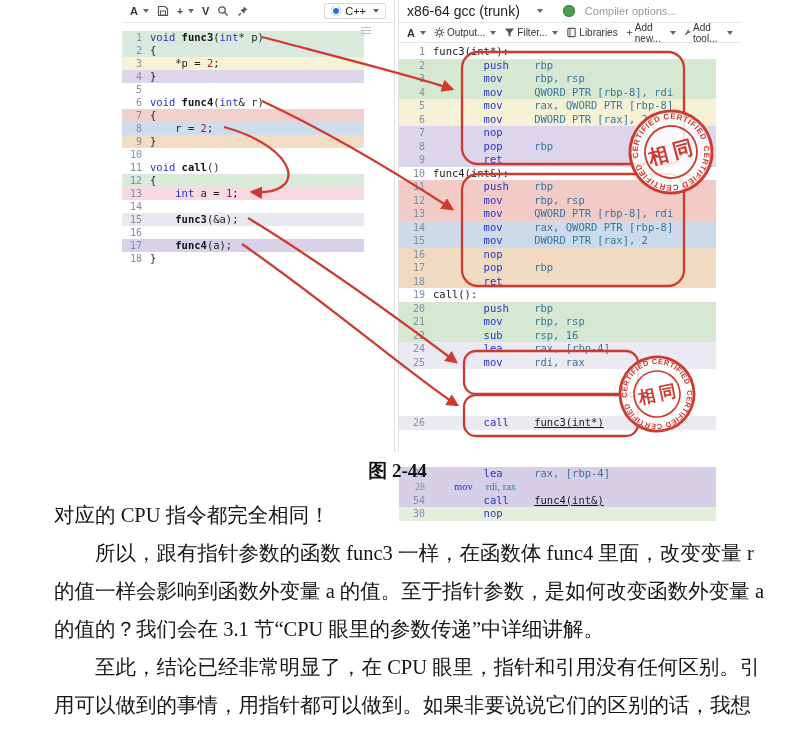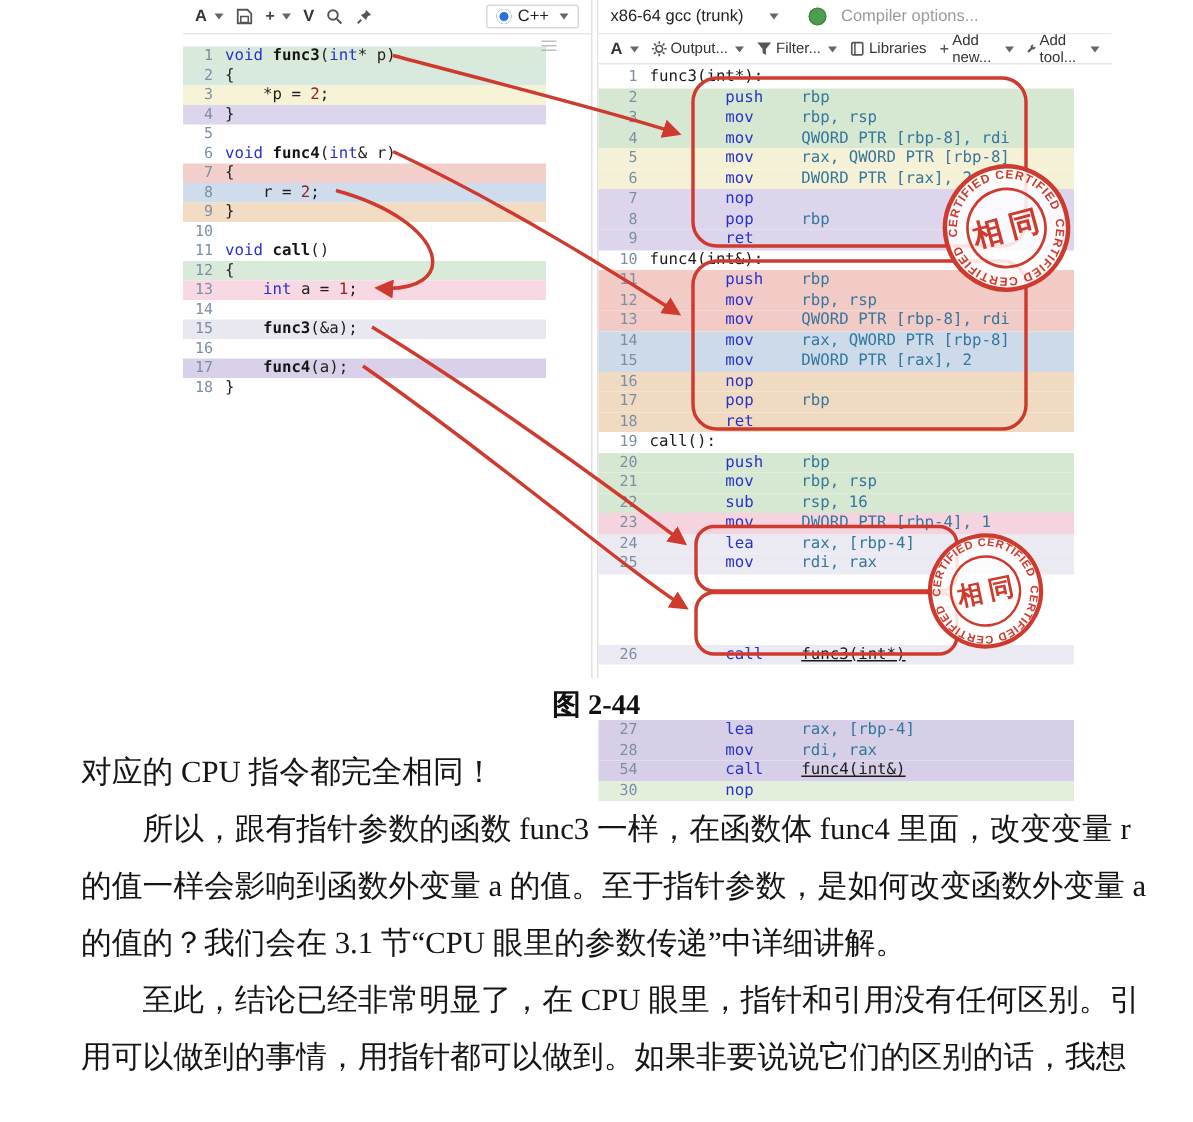--- a/index.html
+++ b/index.html
@@ -13,21 +13,21 @@
       font-size:10.5px;color:#444;padding:0 4px;background:#fff;}
   .tb2{height:19px;font-size:10px;color:#333;}
   .tbtn{display:inline-flex;align-items:center;gap:2px;margin:0 4px;cursor:pointer;}
   .tbA{font-weight:bold;font-size:11px;color:#333;}
   .caret{display:inline-block;width:0;height:0;border-left:3.5px solid transparent;
          border-right:3.5px solid transparent;border-top:4px solid #666;margin-left:3px;}
   .lang-select{margin-left:auto;margin-right:4px;display:inline-flex;align-items:center;gap:4px;
       border:1px solid #d9d9d9;border-radius:2px;padding:1px 6px;background:#fff;font-size:11px;color:#222;}
   .langdot{width:10px;height:10px;border-radius:50%;background:#2a6fdb;display:inline-block;
       box-shadow:inset 0 0 0 2px #fff, inset 0 0 0 3px #2a6fdb;}
-  .compiler-select{display:inline-flex;align-items:center;gap:14px;padding:1px 4px;color:#222;font-size:11px;}
+  .compiler-select{display:inline-flex;align-items:center;gap:14px;padding:1px 4px;color:#222;font-size:14px;}
   .statusdot{width:12px;height:12px;border-radius:50%;background:#4b9e4f;display:inline-block;margin:0 10px 0 16px;
       box-shadow:inset 0 0 0 1px #3f8a43;}
   .opts{color:#9a9a9a;font-size:11px;}
   .icon-svg{display:inline-block;vertical-align:middle;}
   .mini{position:absolute;right:22px;top:27px;width:12px;height:16px;opacity:.55;}
   .mini i{display:block;height:1px;background:#8a8a8a;margin:2px 1px;}
   .mini i:first-child{margin-top:0;}
   .code{font-family:"DejaVu Sans Mono", monospace;font-size:10.5px;color:#1f1f1f;}
   .code.src{padding-top:8px;}
   .code.asm{padding-top:2px;}
@@ -319,41 +319,37 @@
           <span class="lcode"><span class="pl">        </span><span class="mn">push</span><span class="pl">    </span><span class="op">rbp</span></span>
         </div>
         <div class="crow" style="background: rgb(215, 232, 210);">
           <span class="lnum">21</span>
           <span class="lcode"><span class="pl">        </span><span class="mn">mov</span><span class="pl">     </span><span class="op">rbp, rsp</span></span>
         </div>
         <div class="crow" style="background: rgb(215, 232, 210);">
           <span class="lnum">22</span>
           <span class="lcode"><span class="pl">        </span><span class="mn">sub</span><span class="pl">     </span><span class="op">rsp, 16</span></span>
         </div>
-        <div class="crow" style="background: rgb(246, 212, 223);">
-          <span class="lnum">23</span>
-          <span class="lcode"><span class="pl">        </span><span class="mn">mov</span><span class="pl">     </span><span class="op">DWORD PTR [rbp-4], 1</span></span>
-        </div>
         <div class="crow" style="background: rgb(235, 233, 242);">
           <span class="lnum">24</span>
           <span class="lcode"><span class="pl">        </span><span class="mn">lea</span><span class="pl">     </span><span class="op">rax, [rbp-4]</span></span>
         </div>
         <div class="crow" style="background: rgb(235, 233, 242);">
           <span class="lnum">25</span>
           <span class="lcode"><span class="pl">        </span><span class="mn">mov</span><span class="pl">     </span><span class="op">rdi, rax</span></span>
         </div>
         <div class="crow" style="background: rgb(235, 233, 242); margin-top: 47px;">
           <span class="lnum">26</span>
           <span class="lcode"><span class="pl">        </span><span class="mn">call</span><span class="pl">    </span><span class="lk">func3(int*)</span></span>
         </div>
         <div class="crow" style="background: rgb(215, 207, 231); margin-top: 37px;">
           <span class="lnum">27</span>
           <span class="lcode"><span class="pl">        </span><span class="mn">lea</span><span class="pl">     </span><span class="op">rax, [rbp-4]</span></span>
         </div>
-        <div class="crow" style="background: rgb(215, 207, 231);">
+        <div class="crow" style="background: rgb(215, 207, 231); font-family: Liberation Serif, serif;">
           <span class="lnum">28</span>
           <span class="lcode"><span class="pl">        </span><span class="mn">mov</span><span class="pl">     </span><span class="op">rdi, rax</span></span>
         </div>
         <div class="crow" style="background: rgb(215, 207, 231);">
           <span class="lnum">54</span>
           <span class="lcode"><span class="pl">        </span><span class="mn">call</span><span class="pl">    </span><span class="lk">func4(int&amp;)</span></span>
         </div>
         <div class="crow" style="background: rgb(227, 239, 218);">
           <span class="lnum">30</span>
           <span class="lcode"><span class="pl">        </span><span class="mn">nop</span></span>

